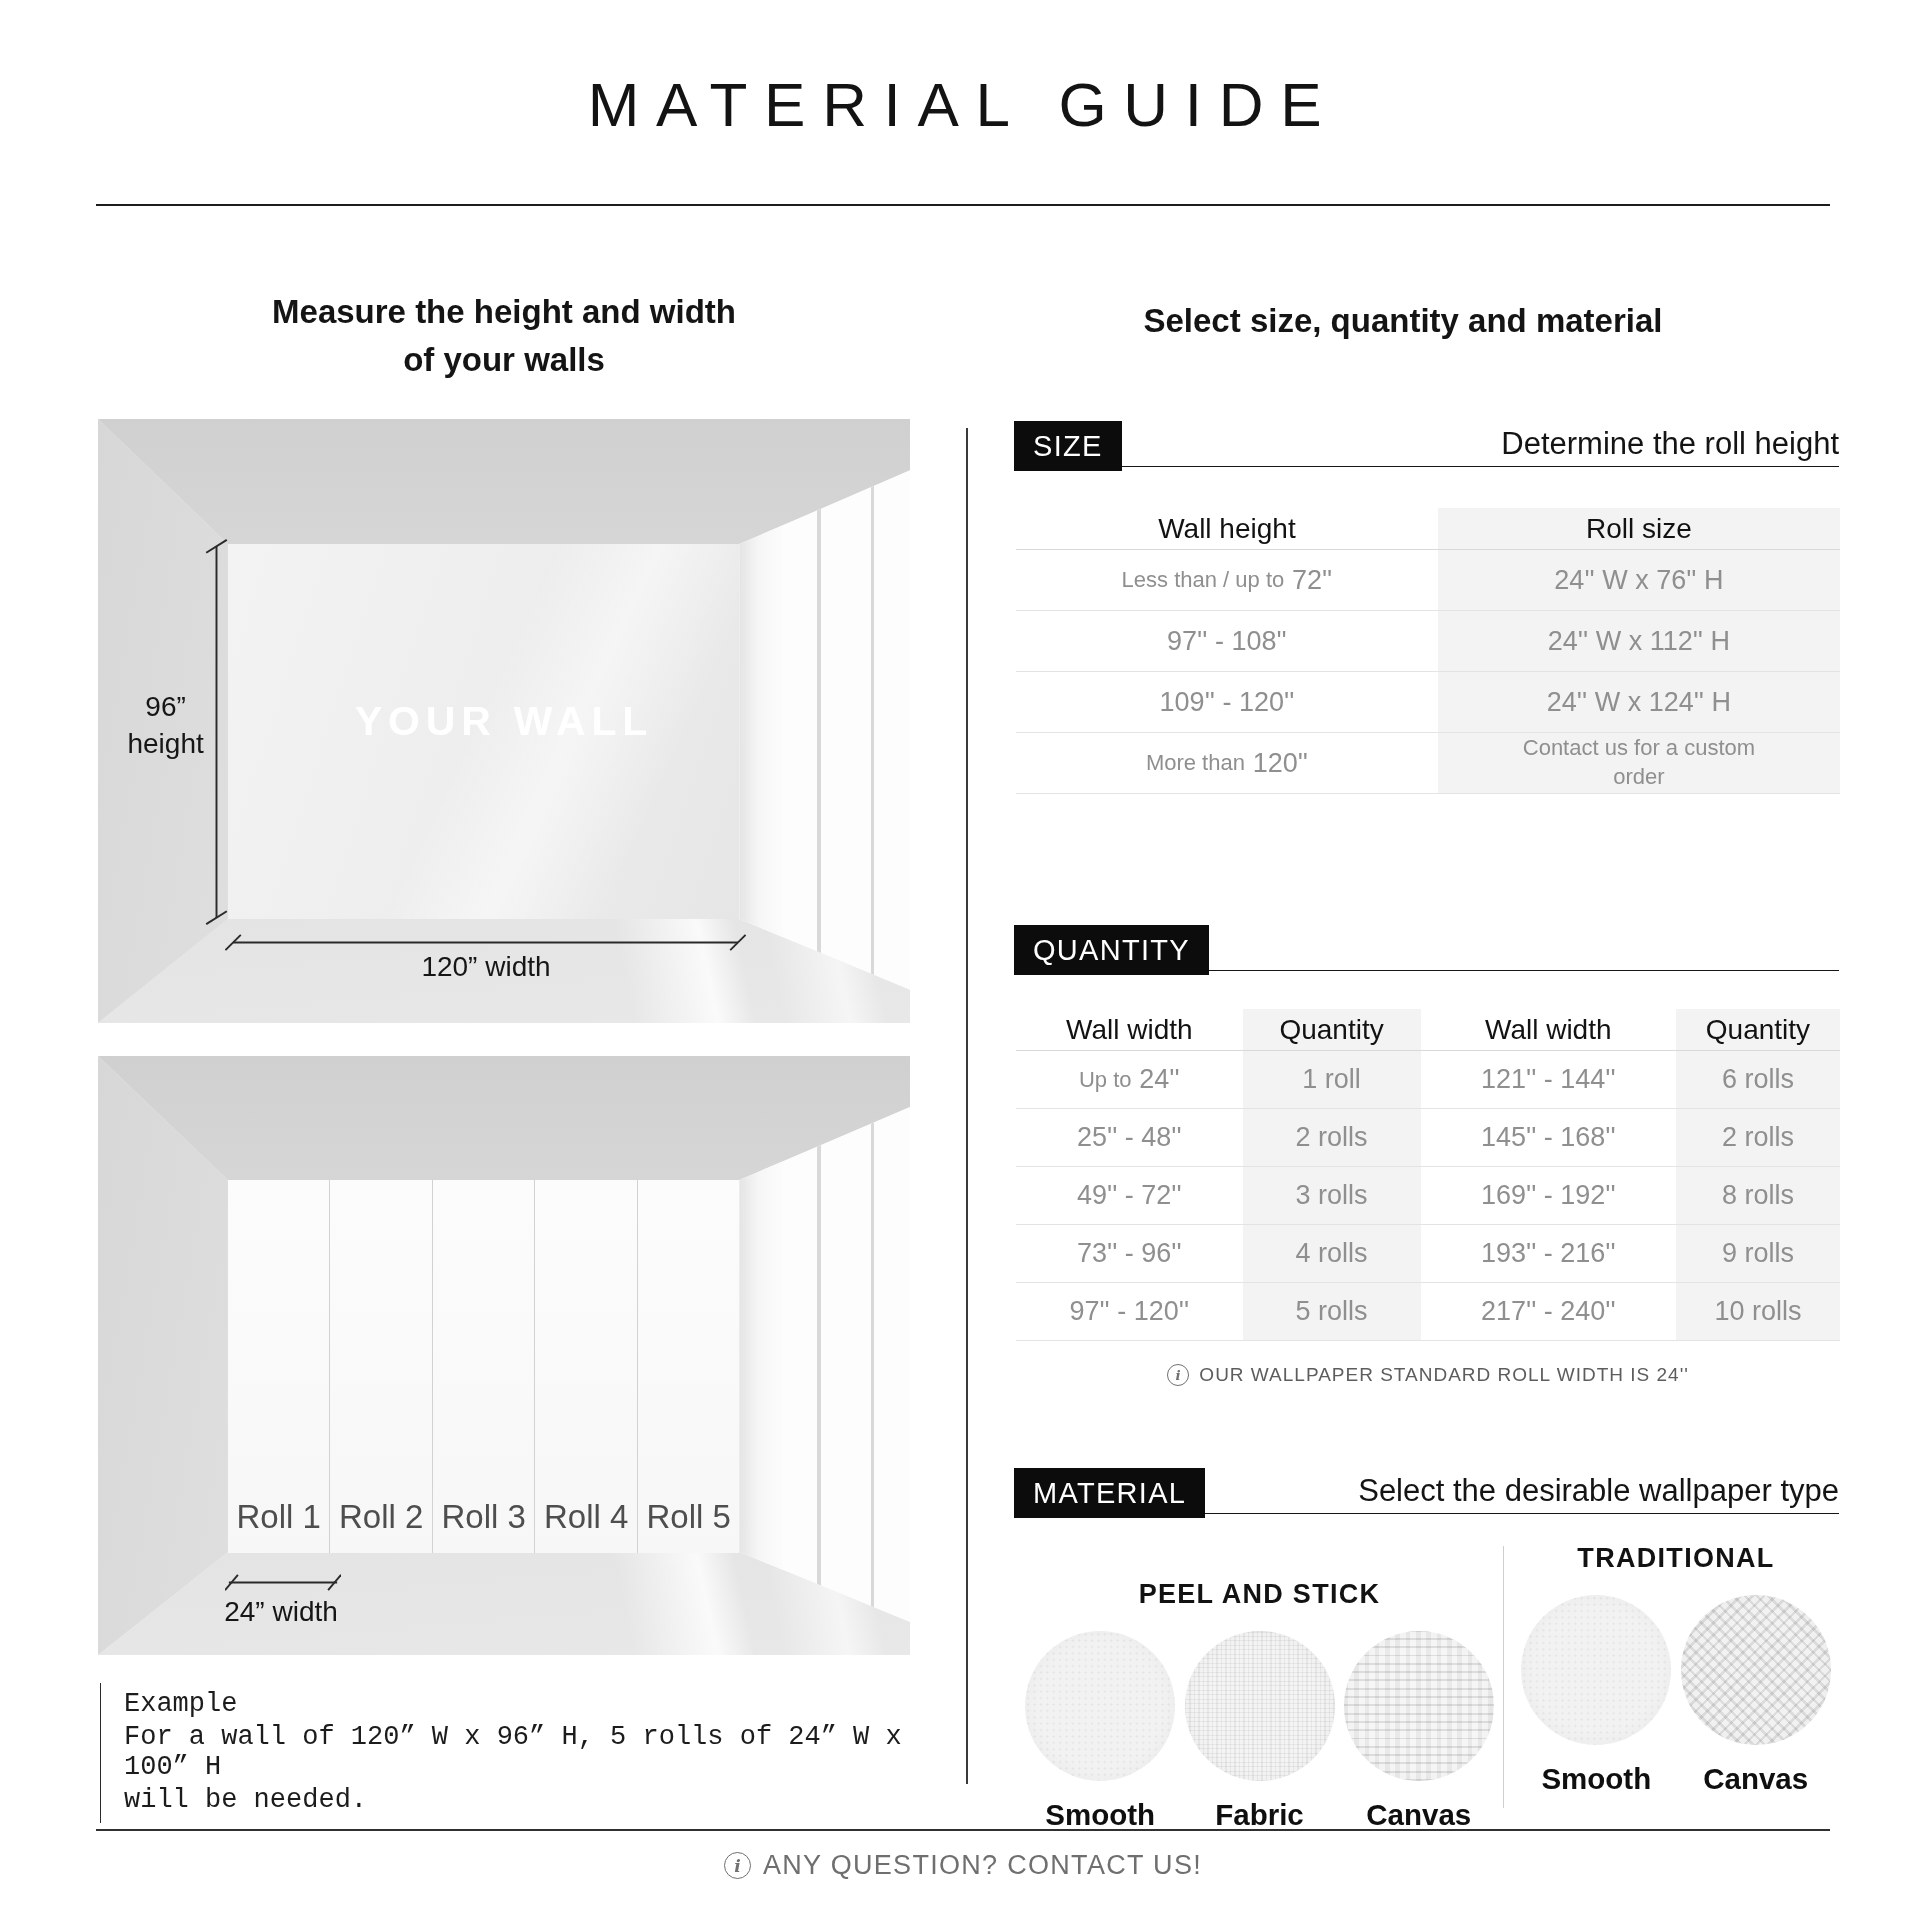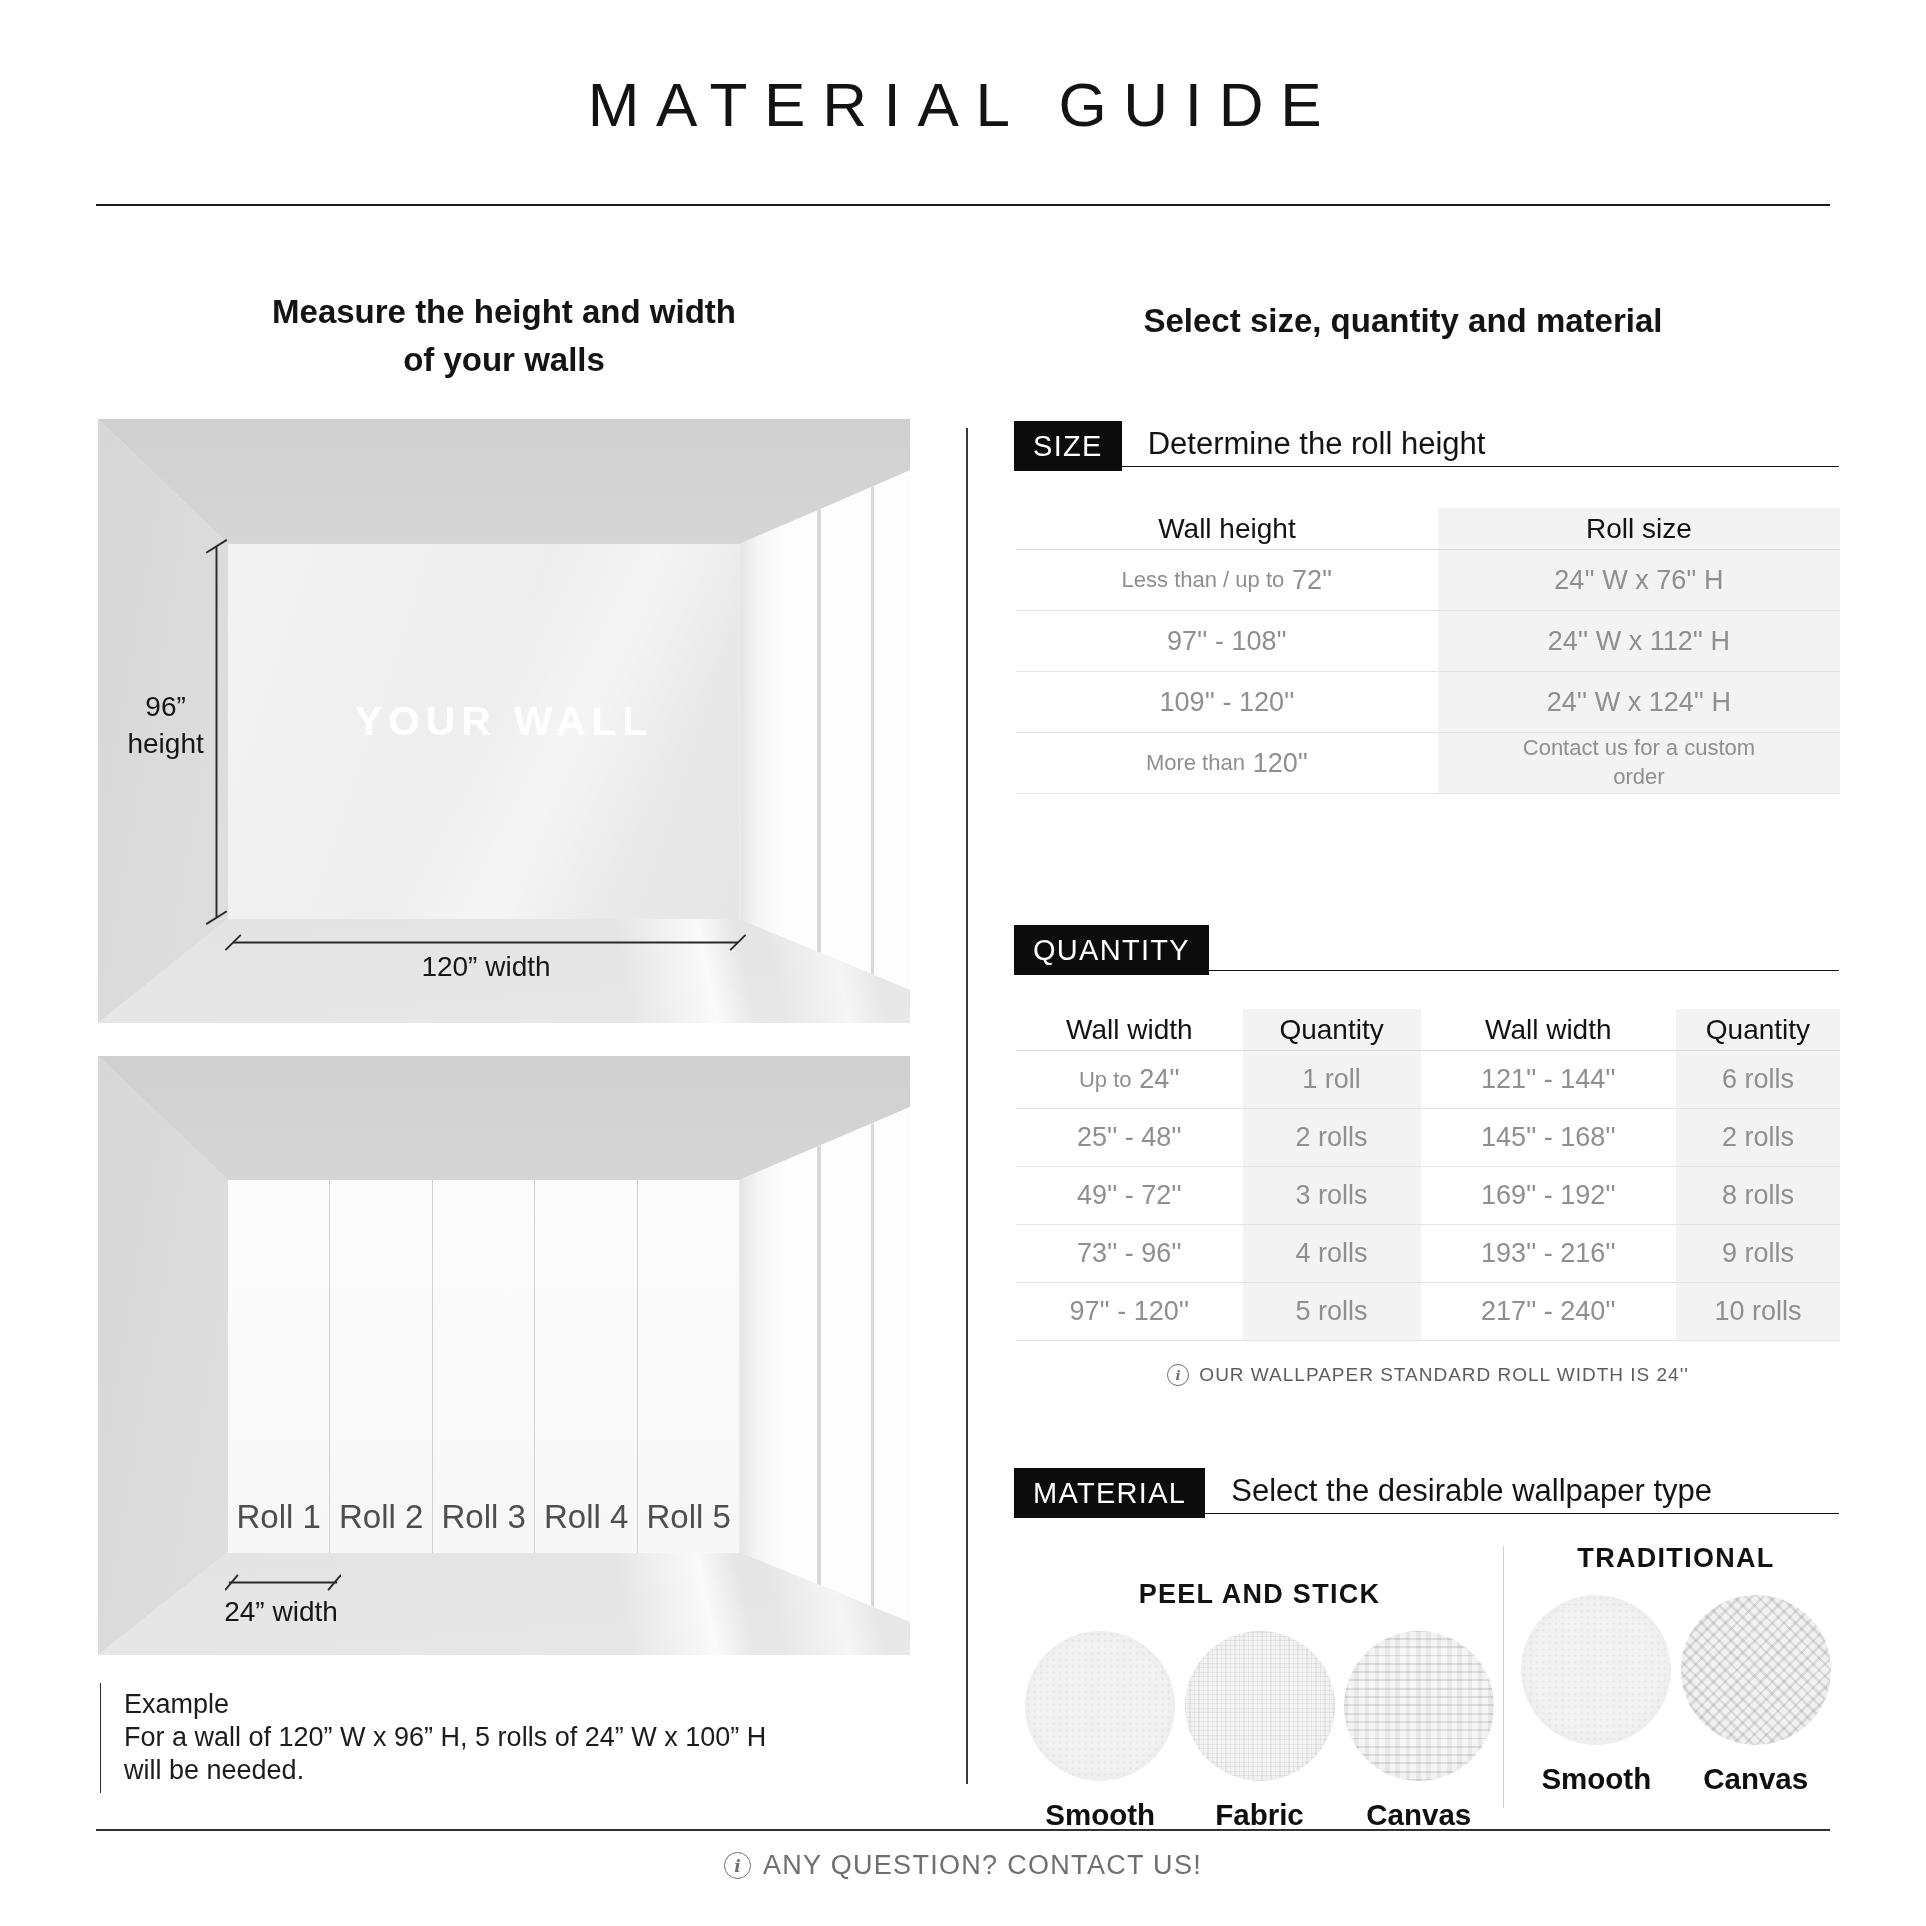--- a/index.html
+++ b/index.html
@@ -34,27 +34,27 @@
   .rolls { left:16%; top:20.7%; width:63%; height:62.3%; display:flex; z-index:2; }
   .roll { flex:1; position:relative; background:linear-gradient(180deg,#fcfcfc 0%,#f7f7f7 100%); }
   .roll + .roll { border-left:1.3px solid #d2d2d2; }
   .roll-label { position:absolute; bottom:16.7px; left:0; width:100%; text-align:center; font-size:33px; color:#4e4e4e; }
   .dim-svg { position:absolute; z-index:3; }
   .dim-svg line { stroke:#2a2a2a; stroke-width:3; }
   .dim-label { position:absolute; z-index:3; font-size:28px; color:#161616; text-align:center; line-height:1.32; }
 
   
   .example { top:1683px; left:100px; width:835px; border-left:1.9px solid #2b2b2b; padding:5.1px 0 6.4px 23px; font-size:27px; line-height:1.12; color:#1c1c1c; }
-  .example div { padding:1.3px 0; }
+  .example div { padding:1.3px 0;font-family:Liberation Mono, monospace; }
 
   
   .main-divider { left:966px; top:428px; width:1.9px; height:1356px; background:#3a3a3a; }
 
   
-  .badge-row { position:absolute; left:1014px; width:825px; height:46px; border-bottom:1.9px solid #151515; display:flex; align-items:flex-start; gap:26px; }
+  .badge-row { position:absolute; left:1014px; width:825px; height:46px; border-bottom:1.9px solid #151515; display:flex; align-items:flex-start; gap:26px;justify-content:space-between; }
   .badge { background:#0c0c0c; color:#fff; font-size:29px; font-weight:400; letter-spacing:1.3px; height:50px; display:flex; align-items:center; padding:0 19px; }
   .badge-sub { font-size:31px; color:#141414; height:46px; display:flex; align-items:center; white-space:nowrap; }
 
   
   .tbl { position:absolute; left:1016px; width:824px; font-size:27px; color:#8f8f8f; }
   .trow { display:grid; border-bottom:1.3px solid #e4e4e4; }
   .cell { height:100%; display:flex; align-items:center; justify-content:center; text-align:center; }
   .cell.alt { background:#f3f3f3; }
   .thead { border-bottom-color:#d9d9d9; }
   .thead .cell { font-size:28px; color:#121212; }

